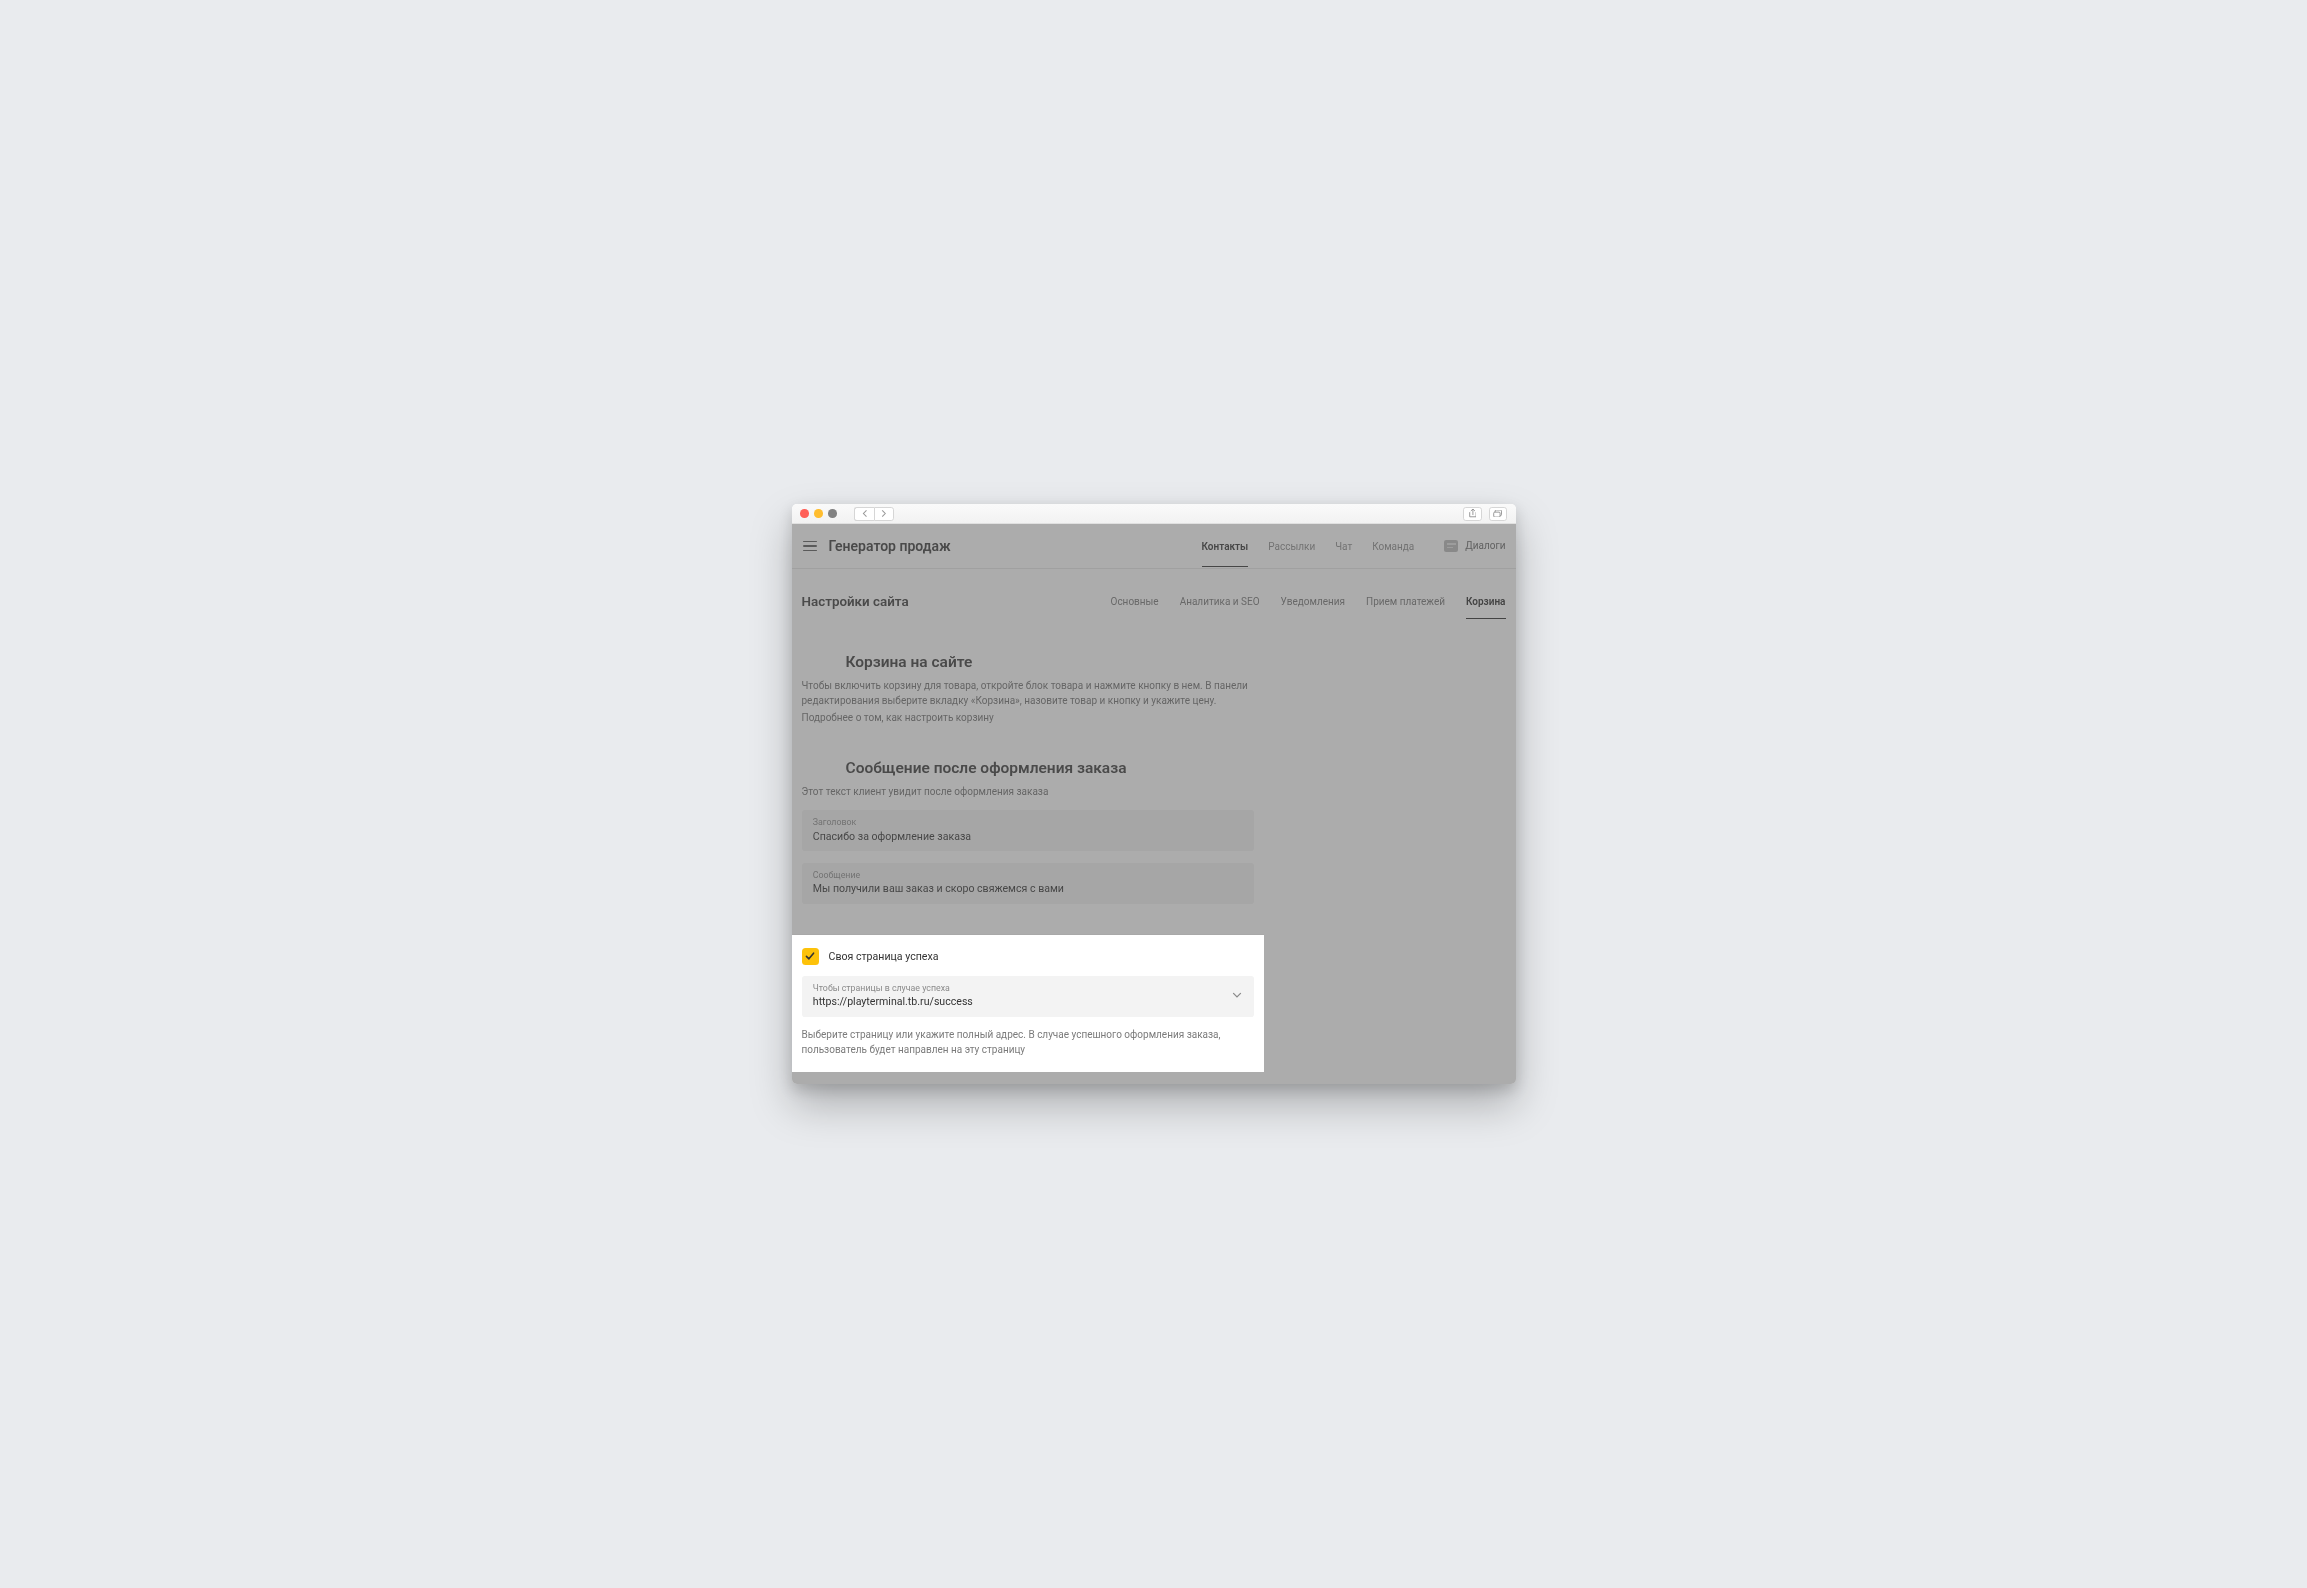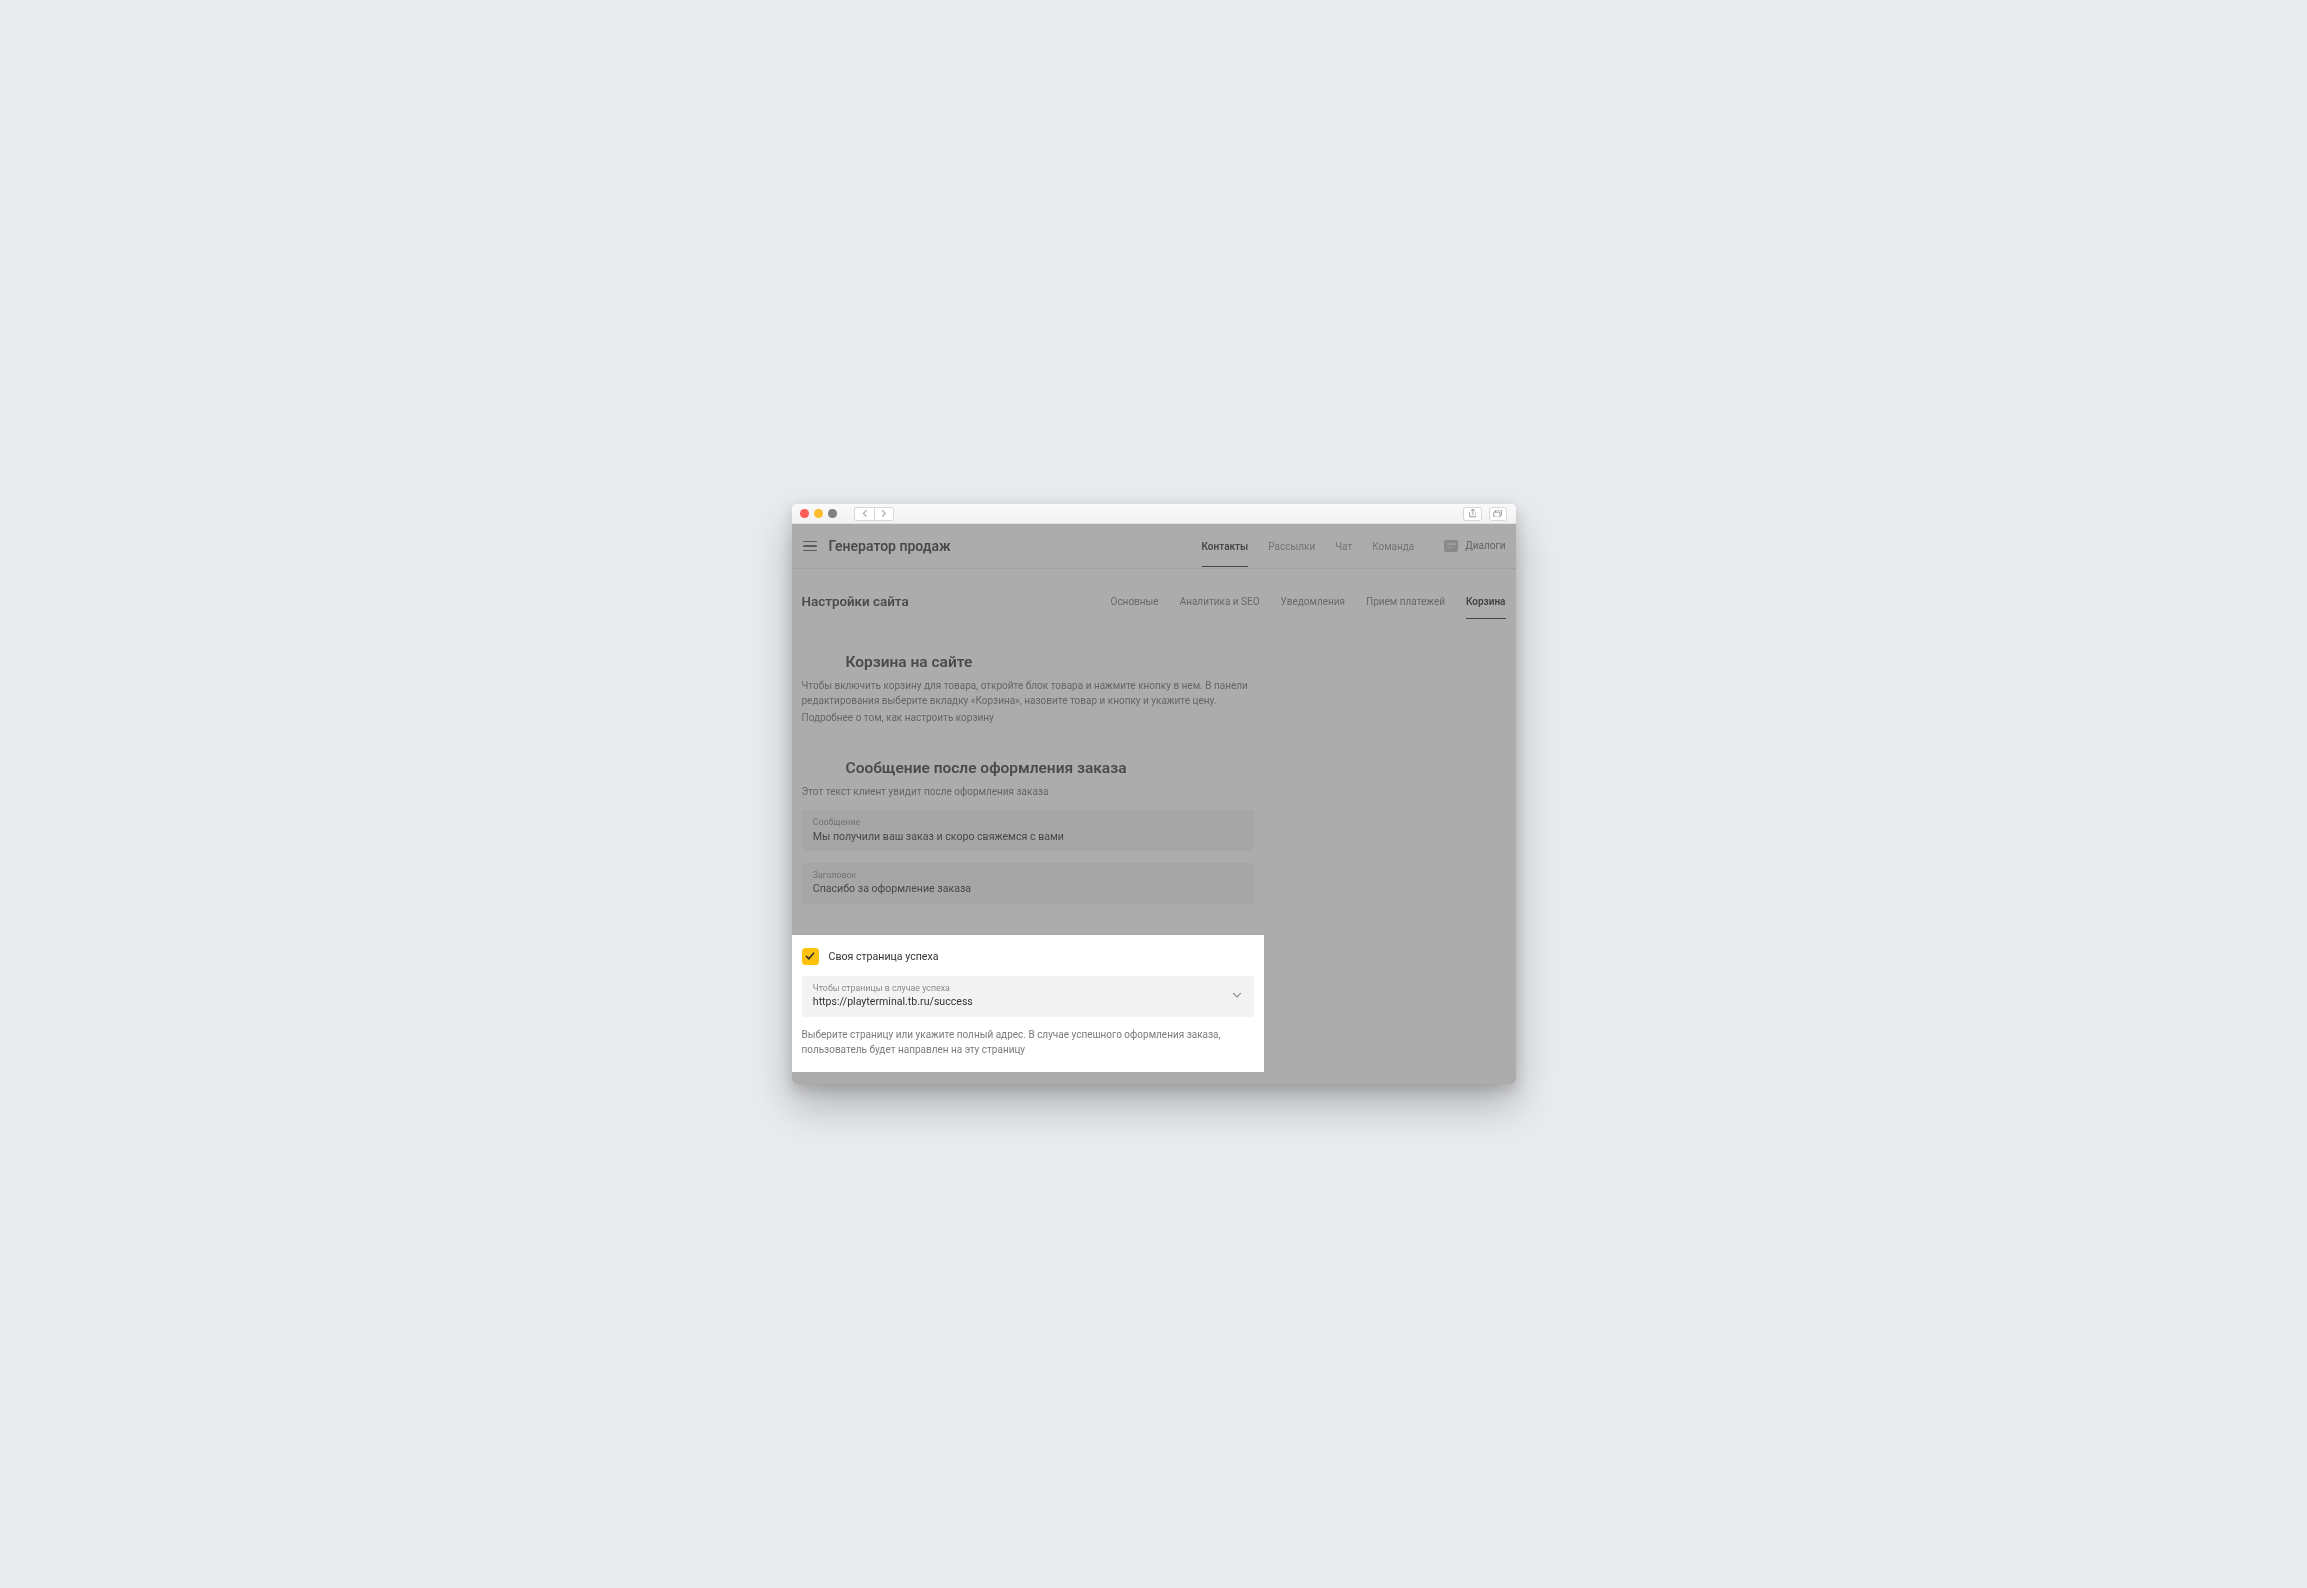--- a/index.html
+++ b/index.html
@@ -237,27 +237,27 @@
         <h2>Корзина на сайте</h2>
         <p>Чтобы включить корзину для товара, откройте блок товара и нажмите кнопку в нем. В панели редактирования выберите вкладку «Корзина», назовите товар и кнопку и укажите цену.</p>
         <p class="link-like">Подробнее о том, как настроить корзину</p>
       </div>
 
       <div class="section">
         <h2>Сообщение после оформления заказа</h2>
         <p>Этот текст клиент увидит после оформления заказа</p>
 
         <div class="field">
+          <div class="label">Заголовок</div>
+          <div class="value">Спасибо за оформление заказа</div>
+        </div>
+
+        <div class="field">
           <div class="label">Сообщение</div>
           <div class="value">Мы получили ваш заказ и скоро свяжемся с вами</div>
-        </div>
-
-        <div class="field">
-          <div class="label">Заголовок</div>
-          <div class="value">Спасибо за оформление заказа</div>
         </div>
       </div>
 
     </div>
 
     <div class="dim-overlay"></div>
 
     <div class="highlight-panel">
       <div class="success-toggle">
         <div class="checkbox">

